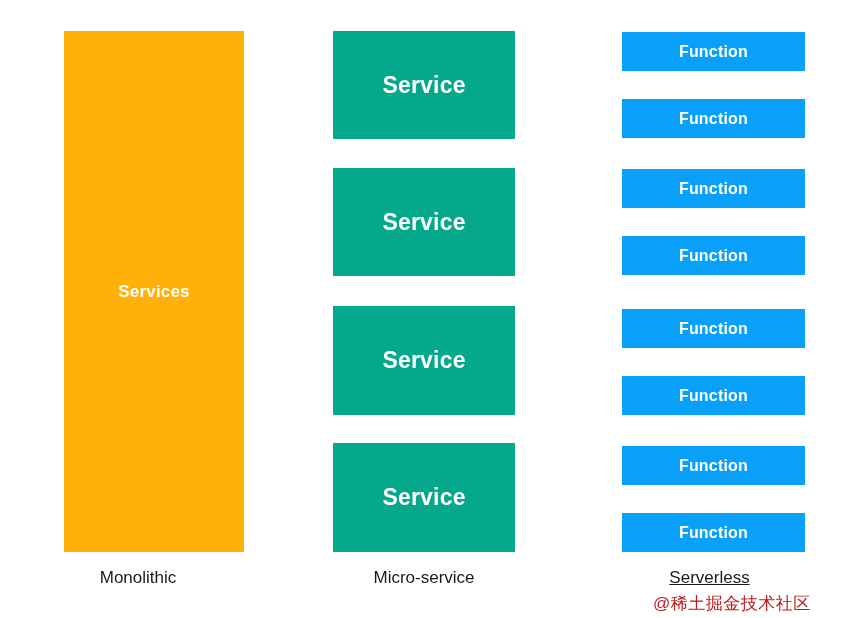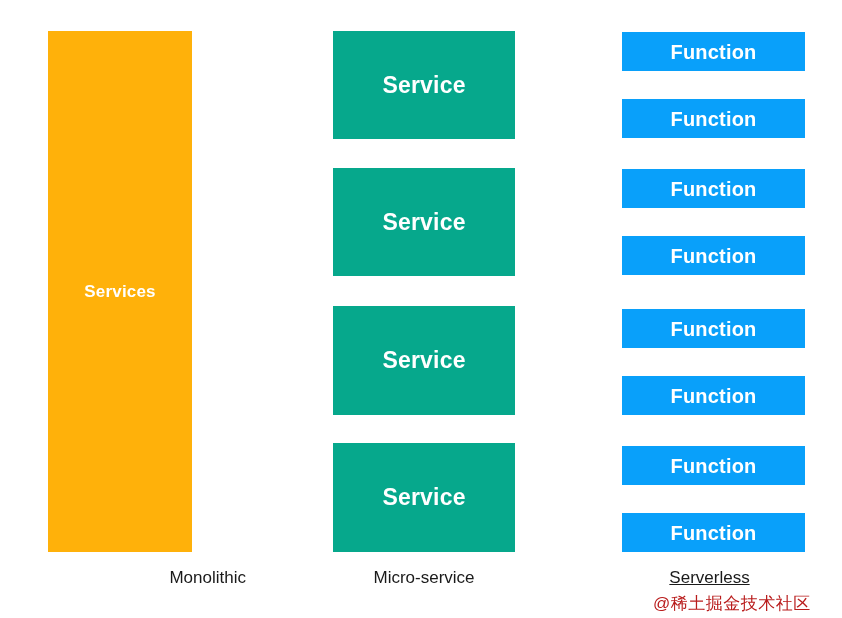--- a/index.html
+++ b/index.html
@@ -32,55 +32,55 @@
   .block-label {
     color: #ffffff;
     font-weight: bold;
     letter-spacing: 0.2px;
     white-space: nowrap;
     line-height: 1;
   }
 
   
   .col-mono .block {
-    left: 48px;
-    width: 144px;
+    left: 64px;
+    width: 180px;
     background: var(--mono-color, #ffb10a);
     justify-content: center;
   }
   .col-mono .block-label { font-size: 17px; }
 
   
   .col-micro .block {
     left: 333px;
     width: 182px;
     background: var(--micro-color, #06a88c);
   }
   .col-micro .block-label { font-size: 23px; }
 
   
   .col-serverless .block {
     left: 622px;
     width: 183px;
     background: var(--srv-color, #09a0fa);
   }
-  .col-serverless .block-label { font-size: 20px; }
+  .col-serverless .block-label { font-size: 16px; }
 
   
   .caption {
     position: absolute;
     top: 568px;
     text-align: center;
     color: #1a1a1a;
     font-size: 17px;
     font-weight: normal;
     line-height: 1.2;
     white-space: nowrap;
   }
-  .caption-mono { left: 66px; width: 180px; text-align: right; }
+  .caption-mono { left: 48px; width: 180px; }
   .caption-micro { left: 333px; width: 182px; }
   .caption-serverless { left: 618px; width: 183px; text-decoration: underline; }
 
   
   .watermark {
     position: absolute;
     top: 592px;
     left: 622px;
     width: 220px;
     text-align: center;

